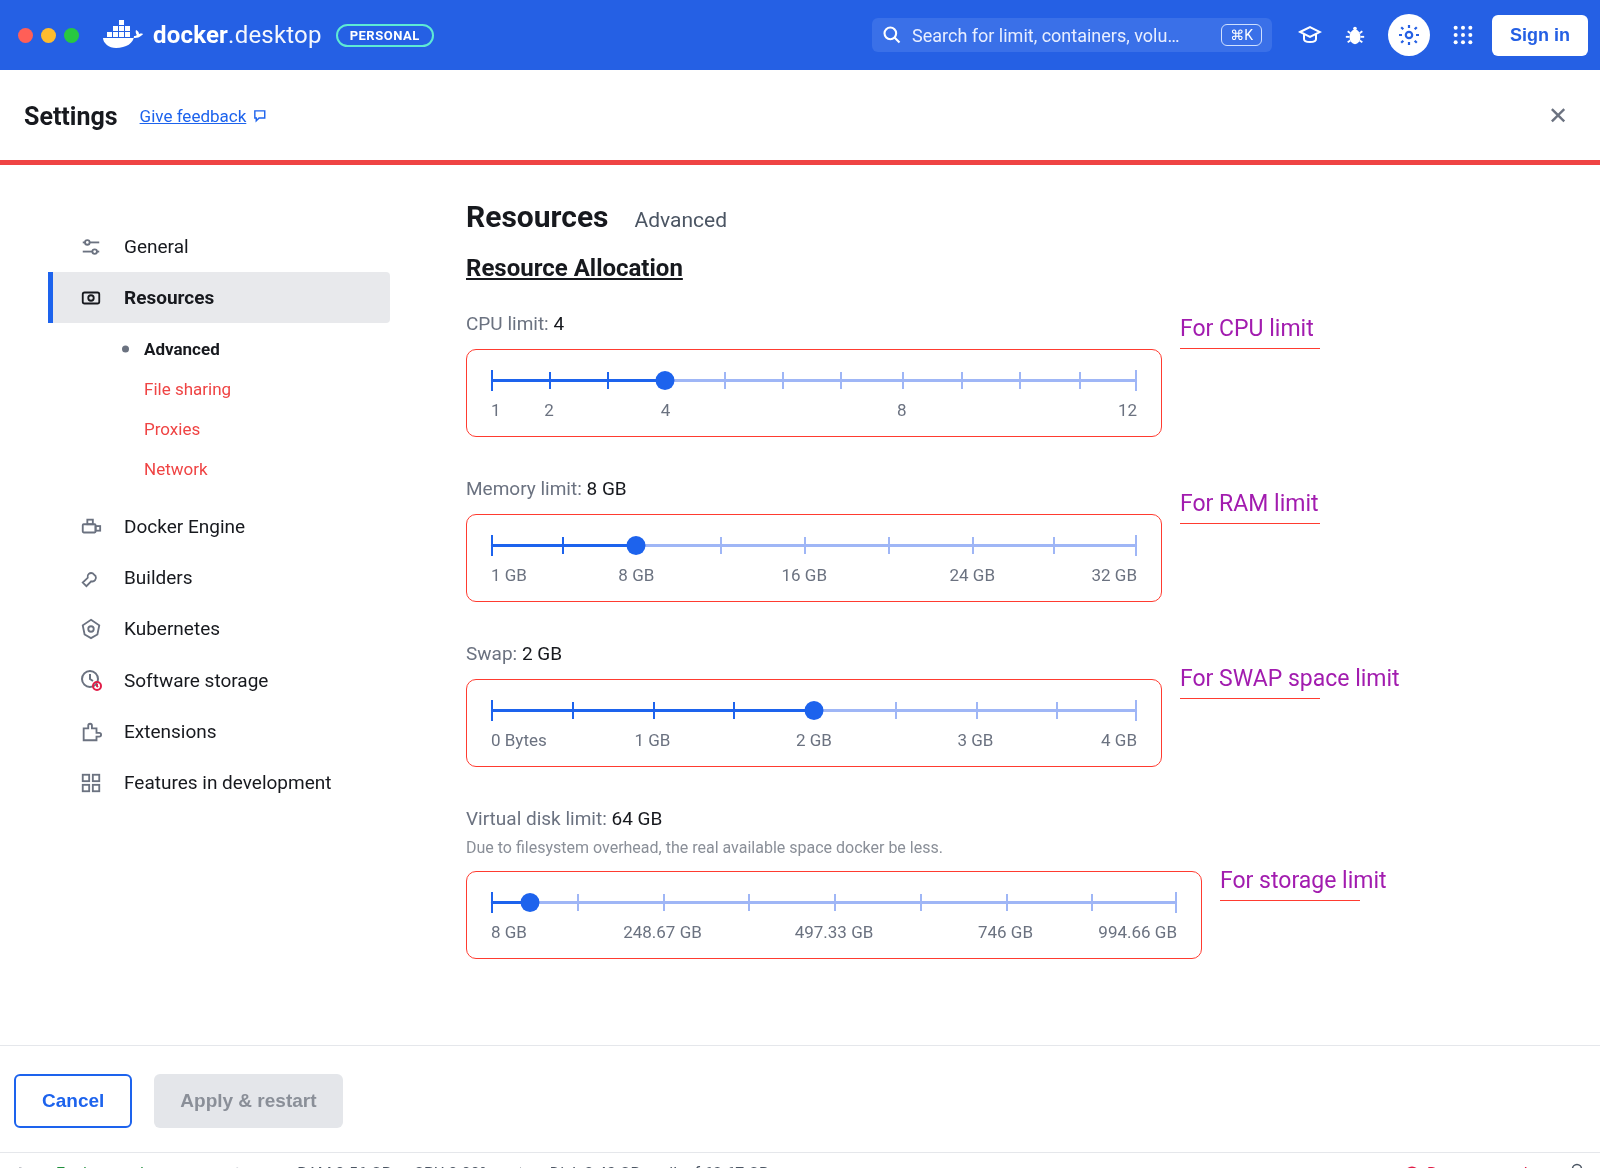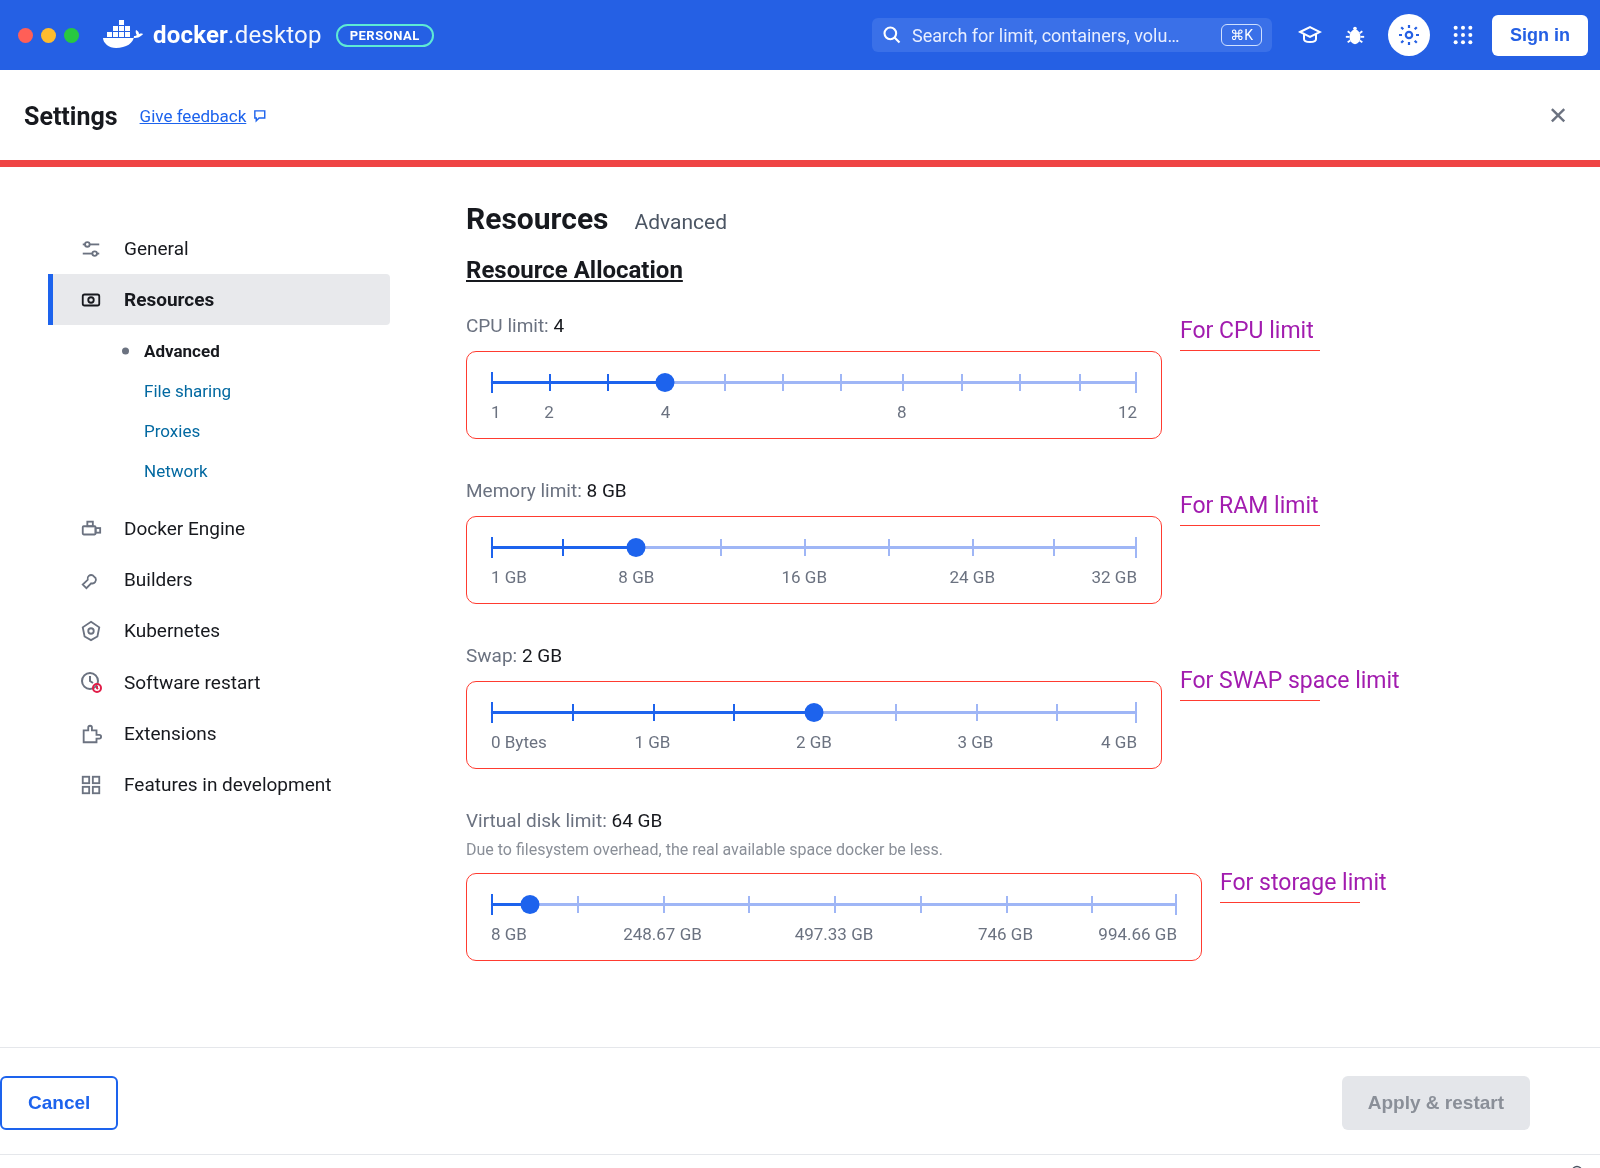--- a/index.html
+++ b/index.html
@@ -18,35 +18,35 @@
   .search { margin-left:auto; display:flex; align-items:center; background:#3a70e8; border-radius:6px; padding:6px 10px; width:400px; color:#e8eeff; font-size:18px; }
   .search svg { margin-right:10px; flex:0 0 auto; }
   .search .ph { flex:1; overflow:hidden; white-space:nowrap; text-overflow:ellipsis; }
   .search .kbd { border:1.5px solid #cfe0ff; border-radius:6px; padding:2px 8px; font-size:14px; margin-left:8px; color:#fff; }
   .top-icons { display:flex; align-items:center; gap:22px; margin:0 18px 0 26px; }
   .top-icons .ico, .top-icons .gear { display:flex; align-items:center; justify-content:center; }
   .top-icons .gear { width:42px; height:42px; border-radius:50%; background:#fff; }
   .signin { background:#fff; color:#2560e4; border:none; font-size:18px; font-weight:600; padding:10px 18px; border-radius:6px; }
 
   
-  .subheader { display:flex; align-items:center; padding:28px 24px 26px 24px; border-bottom:7px solid #ef4444;justify-content:space-between; }
+  .subheader { display:flex; align-items:center; padding:28px 24px 26px 24px; border-bottom:5px solid #ef4444;justify-content:space-between; }
   .subheader h1 { font-size:25px; font-weight:700; margin-right:22px; }
   .feedback { color:#1d63ed; text-decoration:underline; font-size:17px; display:flex; align-items:center; gap:6px; }
   .close-x { margin-left:auto; font-size:24px; color:#6b7280; cursor:pointer; padding:4px 8px; }
 
   
   .body { display:flex; height:880px; }
   .sidebar { width:390px; padding:56px 0 0 48px; }
   .nav-item { display:flex; align-items:center; gap:20px; padding:14px 16px 14px 30px; font-size:19px; color:#17191e; border-radius:4px; cursor:pointer; }
   .nav-item.active { background:#e8e9ec; font-weight:700; position:relative; }
   .nav-item.active::before { content:""; position:absolute; left:0; top:0; bottom:0; width:5px; background:#1d63ed; }
   .nav-item .ic { width:26px; display:flex; justify-content:center; color:#6b7280; }
   .nav-item.active .ic { color:#17191e; }
   .subnav { margin:6px 0 12px 96px; }
-  .subnav div { font-size:17px; padding:10px 0; color:#0369a1; cursor:pointer; }
+  .subnav div { font-size:17px; padding:10px 0; color:#ef4444; cursor:pointer; }
   .subnav div.sel { color:#17191e; font-weight:700; position:relative; }
   .subnav div.sel::before { content:""; position:absolute; left:-22px; top:50%; width:7px; height:7px; background:#6b7280; border-radius:50%; transform:translateY(-50%); }
 
   
   .main { flex:1; padding:34px 40px 0 76px; position:relative; }
   .crumbs { display:flex; align-items:baseline; gap:26px; margin-bottom:20px; }
   .crumbs .h { font-size:30px; font-weight:700; }
   .crumbs .sub { font-size:21px; color:#4b5563; }
   .section-title { font-size:24px; font-weight:700; margin-bottom:30px;text-decoration:underline; }
 
@@ -70,21 +70,21 @@
   .scale span { position:absolute; transform:translateX(-50%); white-space:nowrap; }
   .scale span.left { transform:none; left:0; }
   .scale span.right { transform:translateX(-100%); }
 
   
   .annot { position:absolute; color:#a21caf; font-size:23px; display:flex; flex-direction:column; }
   .annot .line { border-top:1.5px solid #ff3b30; width:140px; margin-top:6px; }
 
   
   .footer-line { border-top:1px solid #e5e7eb; }
-  .actions { display:flex; justify-content:space-between; gap:22px; padding:28px 70px 24px 0; }
+  .actions { display:flex; justify-content:flex-start; gap:22px; padding:28px 70px 24px 14px; }
   .btn { font-size:19px; padding:14px 26px; border-radius:6px; cursor:pointer; }
   .btn-cancel { background:#fff; border:2px solid #1d63ed; color:#1d63ed; font-weight:600; }
   .btn-apply { background:#e4e6ea; border:none; color:#8a8f98; font-weight:600; cursor:not-allowed; }
 
   
   .status { height:42px; border-top:1px solid #e5e7eb; display:flex; align-items:center; font-size:16px; color:#4b5563; padding:0 14px; gap:22px; }
   .status .whale { color:#8a8f98; }
   .status .eng { color:#1f8f3b; }
   .status .dv { color:#c0c4cc; }
   .status .right { margin-left:auto; display:flex; align-items:center; gap:18px; }
@@ -237,21 +237,21 @@
     </div>
     <div class="nav-item">
       <span class="ic">
           <svg width="24" height="24" viewBox="0 0 24 24" fill="none" stroke="currentColor" stroke-width="2">
             <circle cx="11" cy="11" r="8"></circle>
             <path d="M11 6v5l3 2"></path>
             <circle cx="18" cy="18" r="4" stroke="#e11d48"></circle>
             <path d="M18 16v2l1 1" stroke="#e11d48"></path>
           </svg>
         </span>
-      <span>Software restart</span>
+      <span>Software storage</span>
     </div>
     <div class="nav-item">
       <span class="ic">
           <svg width="22" height="22" viewBox="0 0 24 24" fill="none" stroke="currentColor" stroke-width="2">
             <path d="M4 8h5V5a2 2 0 1 1 4 0v3h5v5h3a2 2 0 1 1 0 4h-3v4H4z"></path>
           </svg>
         </span>
       <span>Extensions</span>
     </div>
     <div class="nav-item">

